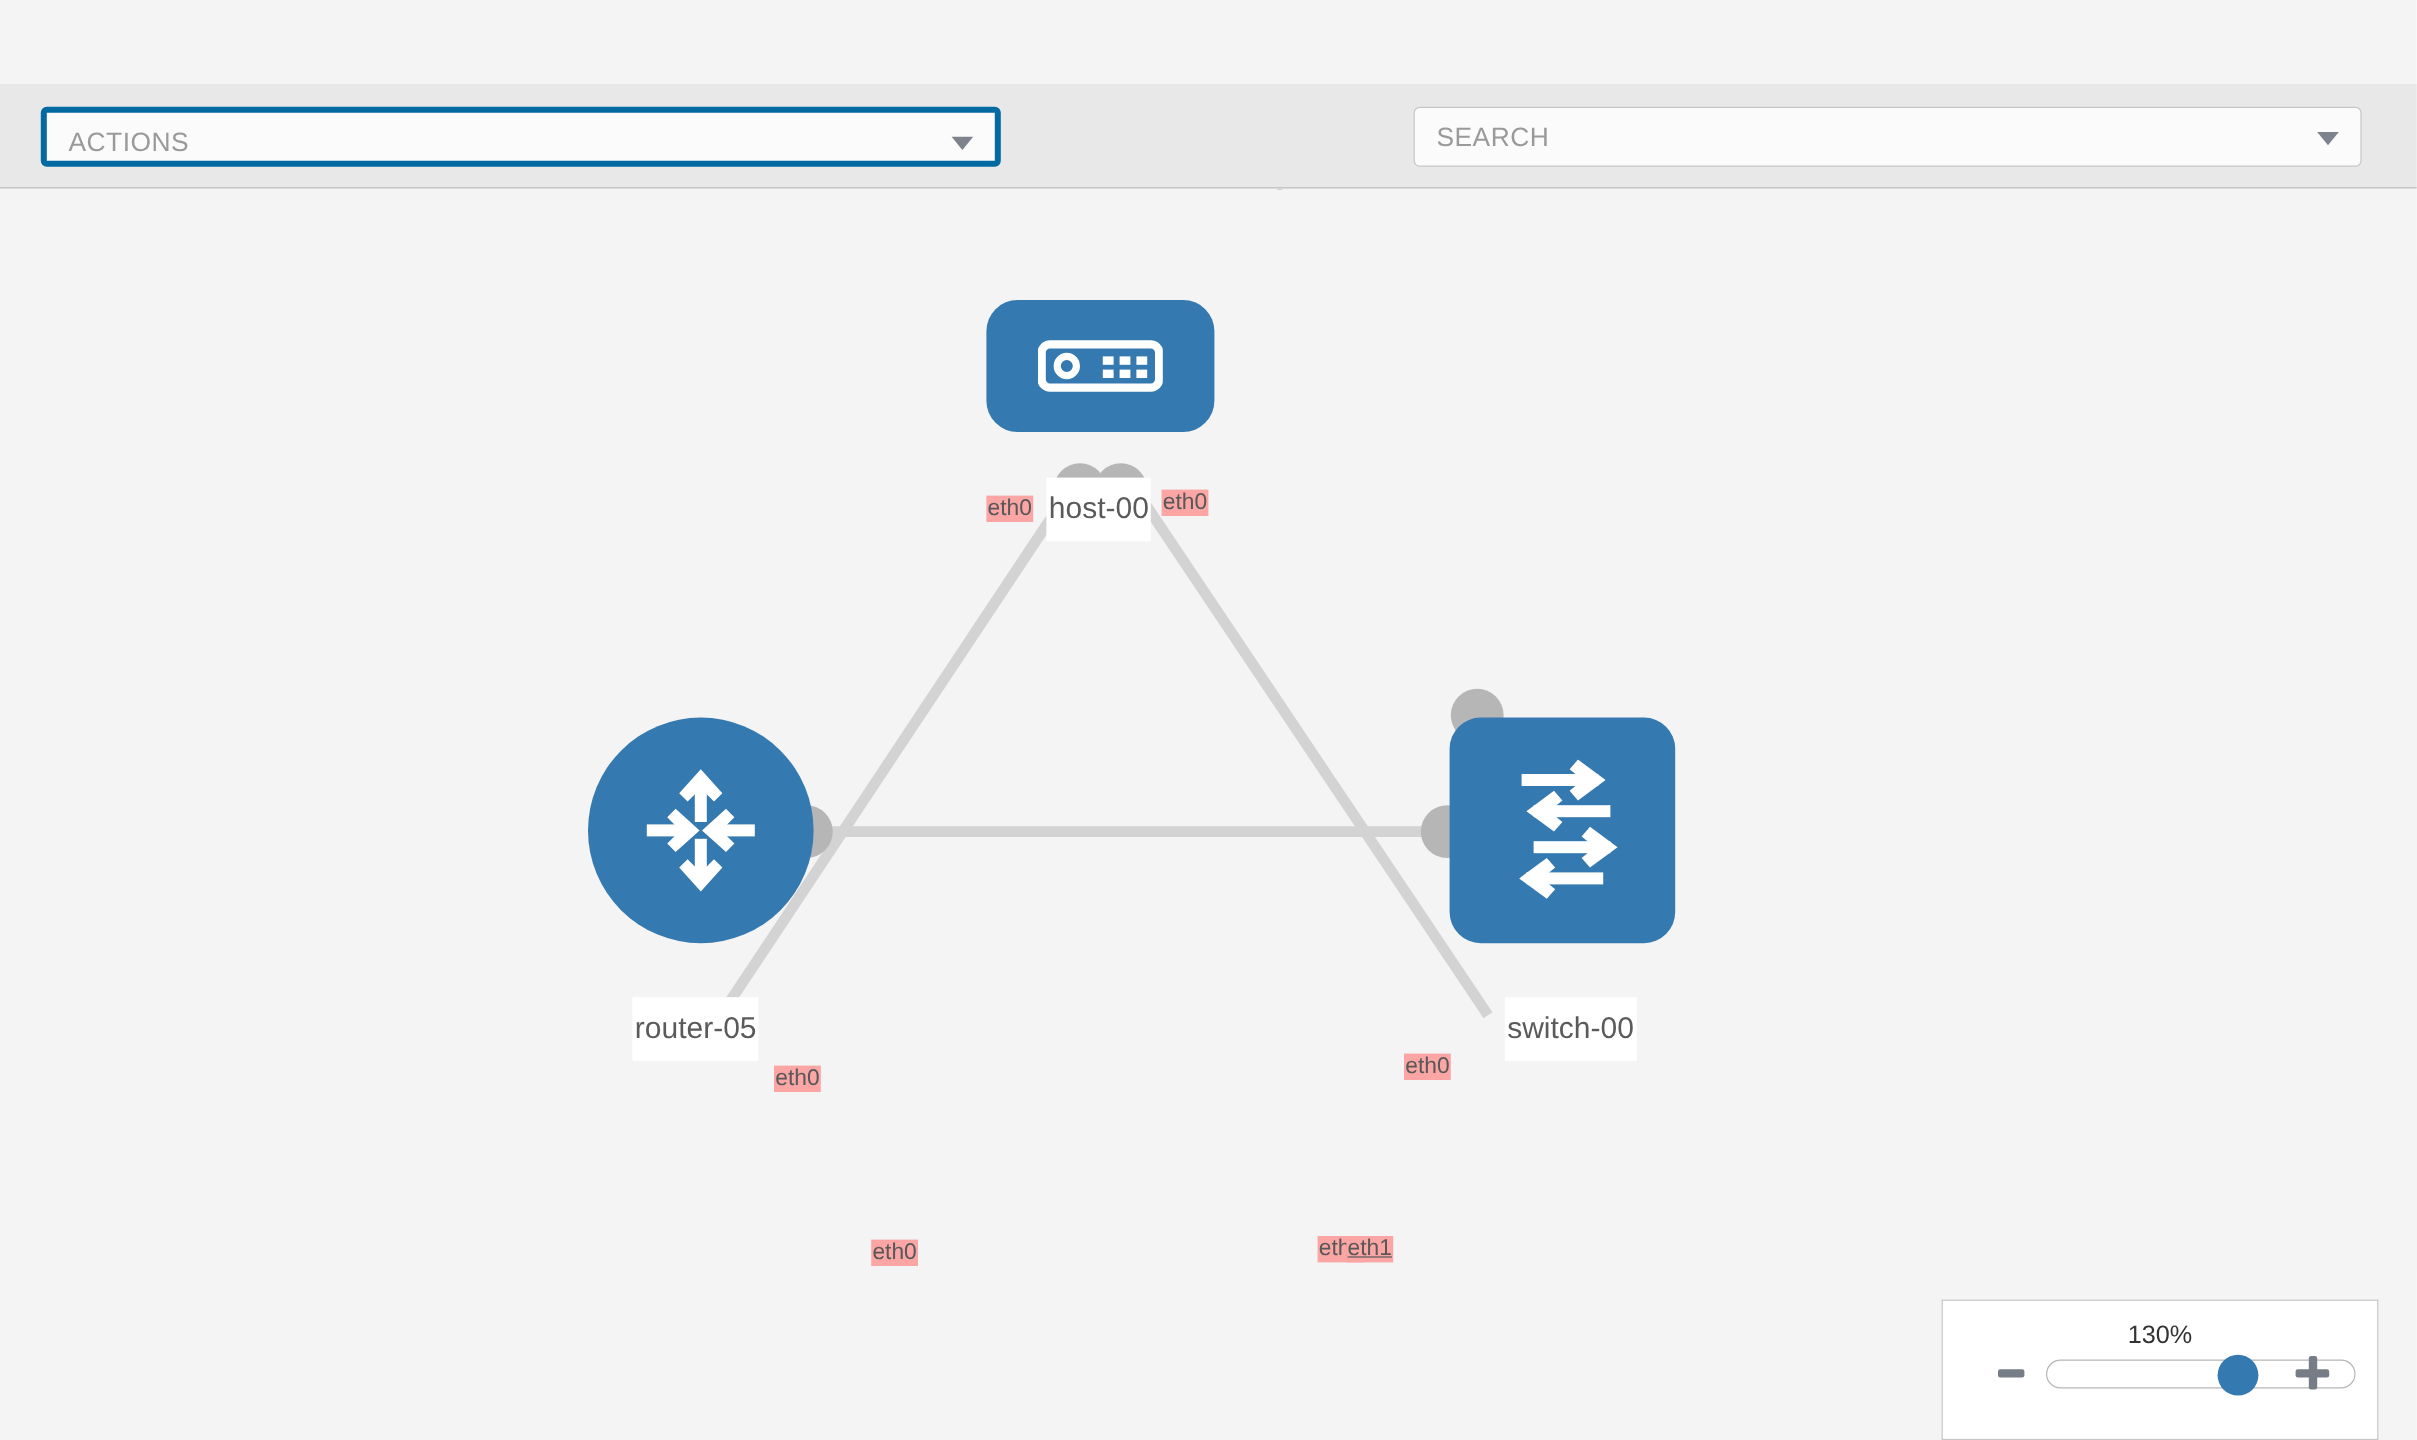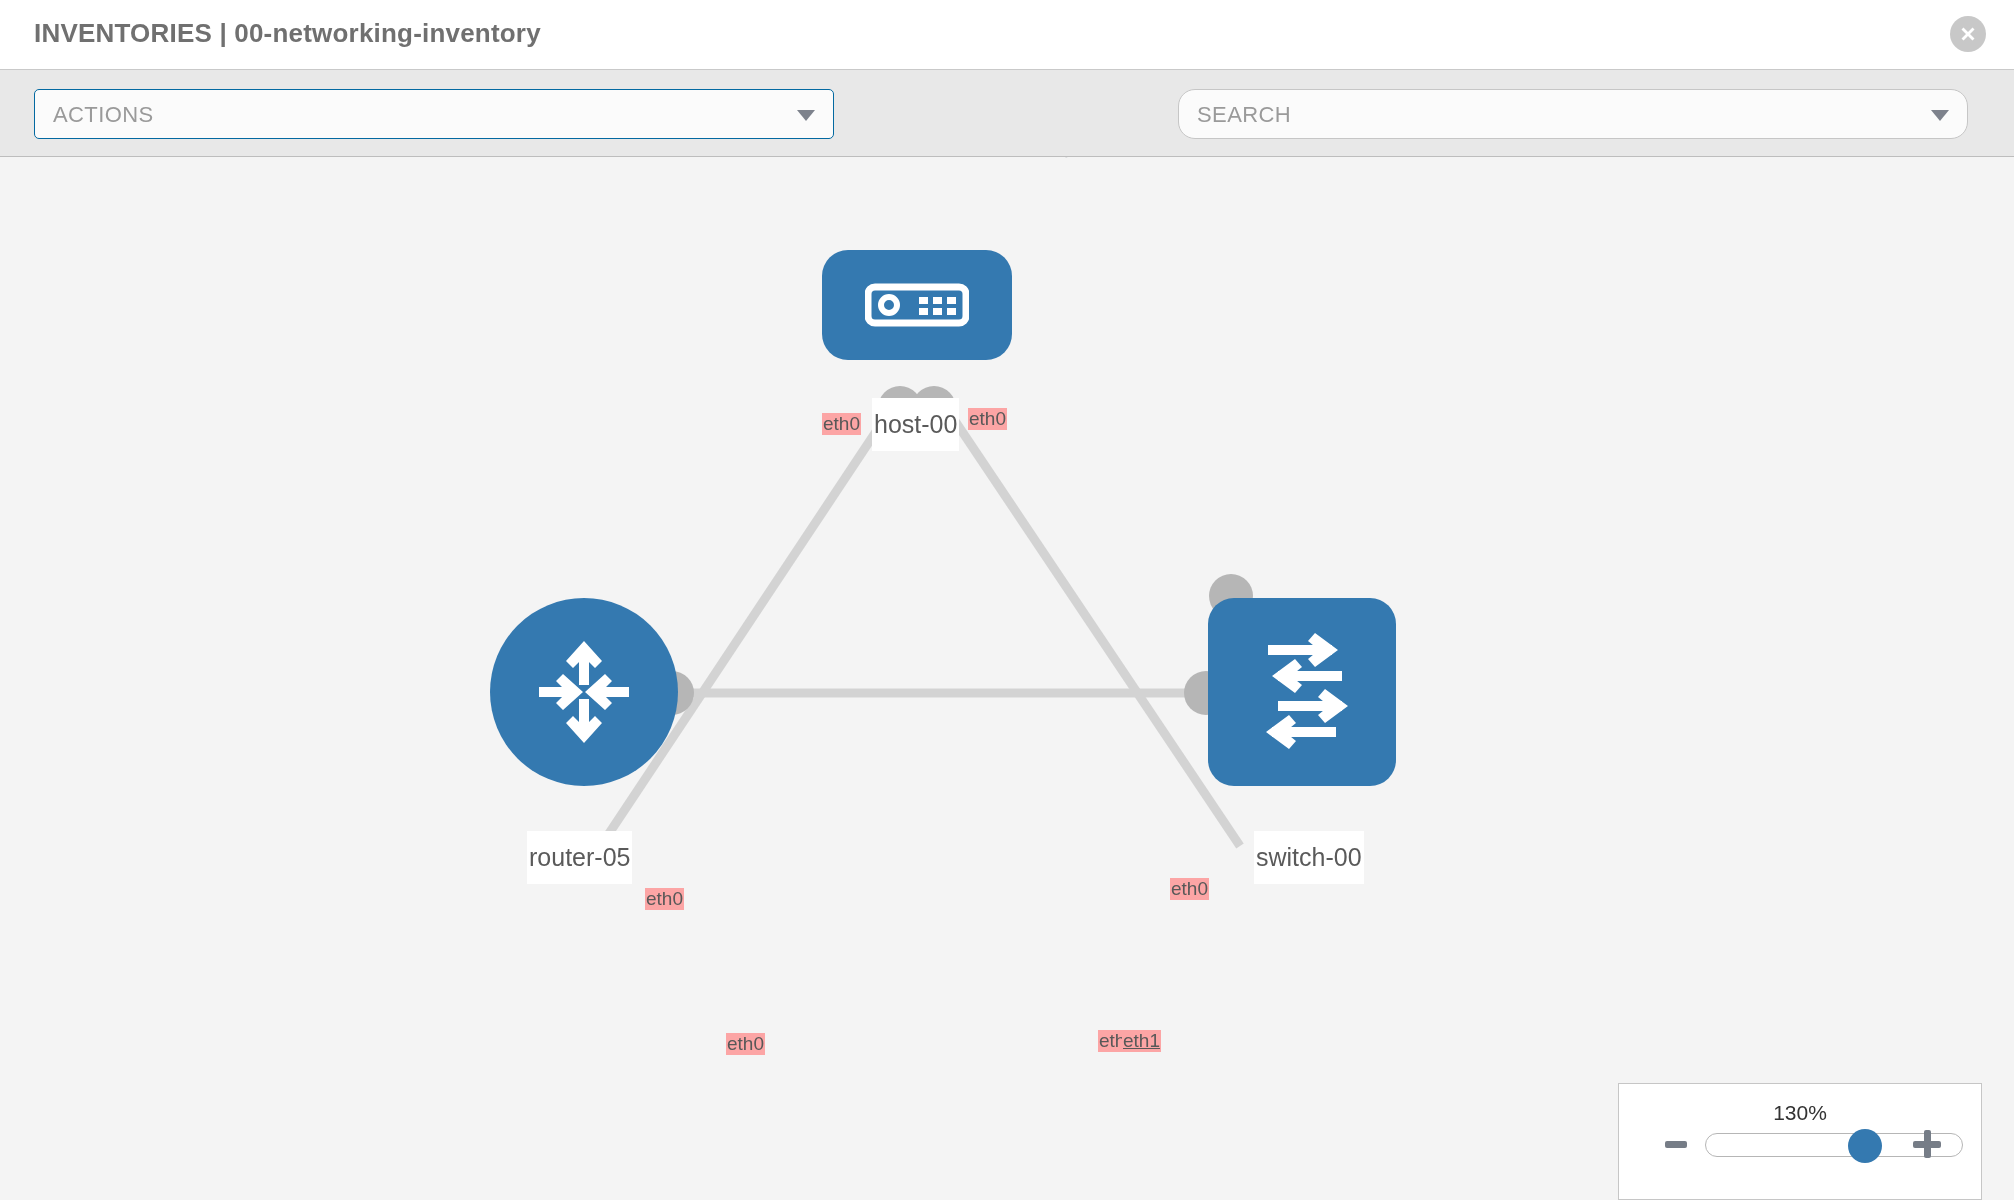--- a/index.html
+++ b/index.html
@@ -33,21 +33,21 @@
   
   .toolbar {
     position: absolute; top: 70px; left: 0; width: 2014px; height: 87px;
     background: #e8e8e8;
     border-bottom: 1px solid #bdbdbd;
   }
   .actions-select {
     position: absolute; left: 34px; top: 19px;
     width: 800px; height: 50px;
     background: #fbfbfb;
-    border: 1px solid #0369a1; border-radius: 5px;
+    border: 5px solid #0369a1; border-radius: 5px;
     cursor: pointer;
   }
   .actions-select .sel-label {
     position: absolute; left: 18px; top: 12px;
     font-size: 22px; color: #9a9a9a; letter-spacing: .4px;
   }
   .caret {
     position: absolute; right: 18px; top: 20px;
     width: 0; height: 0;
     border-left: 9px solid transparent;
@@ -57,21 +57,21 @@
   .tool-icons {
     position: absolute; left: 1040px; top: 82px;
     display: flex; gap: 40px; align-items: center;
   }
   .tool-icon { cursor: pointer; display: block; }
 
   .search-select {
     position: absolute; left: 1178px; top: 19px;
     width: 790px; height: 50px;
     background: #fbfbfb;
-    border: 1px solid #c6c6c6; border-radius: 17px;
+    border: 1px solid #c6c6c6; border-radius: 5px;
     cursor: text;
   }
   .search-select .sel-label {
     position: absolute; left: 18px; top: 12px;
     font-size: 22px; color: #9a9a9a; letter-spacing: .4px;
   }
 
   
   .canvas {
     position: absolute; top: 158px; left: 0;
@@ -138,28 +138,20 @@
     position: absolute; top: -5px; left: 142px;
     width: 34px; height: 34px; border-radius: 50%;
     background: #3479b0; cursor: grab;
   }
 </style>
 </head>
 <body>
 
 <div class="app">
 
-  <div class="header">
-    <div class="page-title">INVENTORIES | 00-networking-inventory</div>
-    <div class="close-btn">
-      <svg width="22" height="22" viewBox="0 0 22 22">
-        <path d="M6.5 4.5 L11 9 L15.5 4.5 L17.5 6.5 L13 11 L17.5 15.5 L15.5 17.5 L11 13 L6.5 17.5 L4.5 15.5 L9 11 L4.5 6.5 Z" fill="#ffffff"></path>
-      </svg>
-    </div>
-  </div>
 
   <div class="toolbar">
 
     <div class="actions-select">
       <span class="sel-label">ACTIONS</span>
       <span class="caret"></span>
     </div>
 
     <div class="tool-icons">
       <svg class="tool-icon" width="38" height="38" viewBox="0 0 38 38">

